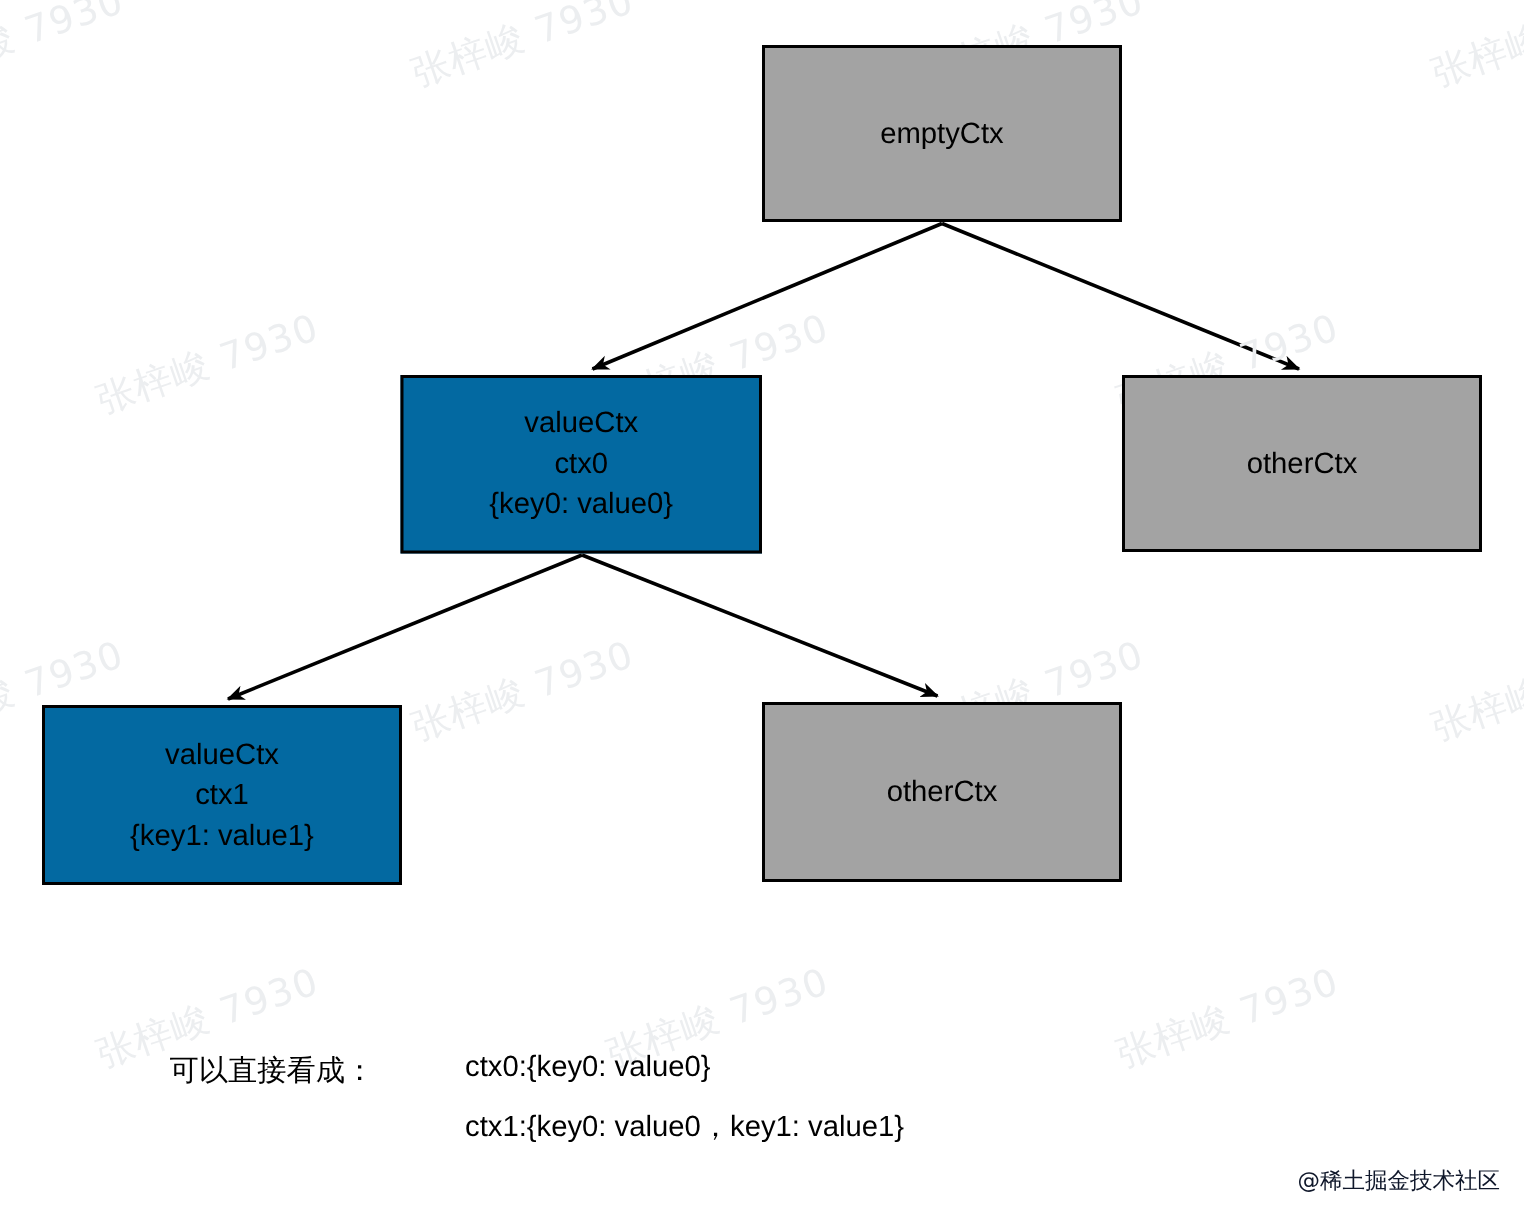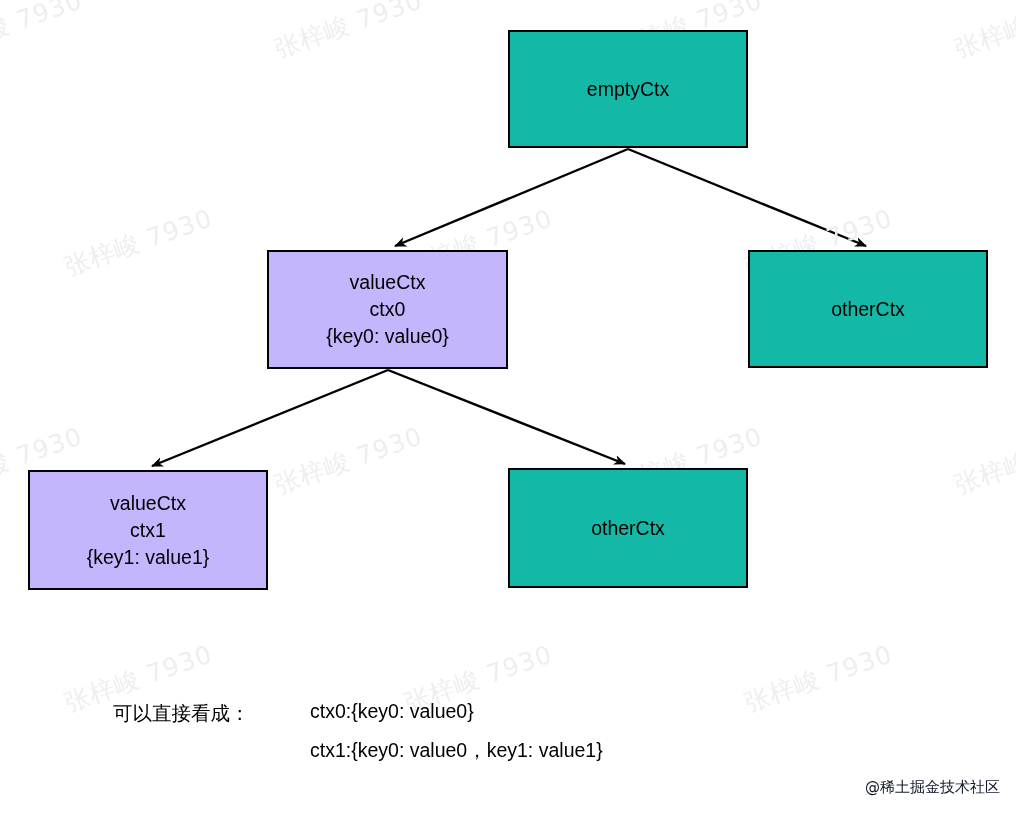--- a/index.html
+++ b/index.html
@@ -51,22 +51,22 @@
     display: flex;
     flex-direction: column;
     align-items: center;
     justify-content: center;
     z-index: 4;
     color: #000000;
     font-size: 19.5px;
     line-height: 27px;
     text-align: center;
   }
-  .node.plain { background: #14b8a6; gap: 12px; }
-  .node.hl    { background: #c4b5fd; }
+  .node.plain { background: #a3a3a3; gap: 12px; }
+  .node.hl    { background: #0369a1; }
   .node .ln { display: block; }
 
   
   .caption {
     position: absolute;
     z-index: 4;
     color: #000000;
     font-size: 19.5px;
     white-space: nowrap;
     font-family: "Liberation Sans", "DejaVu Sans", sans-serif;

